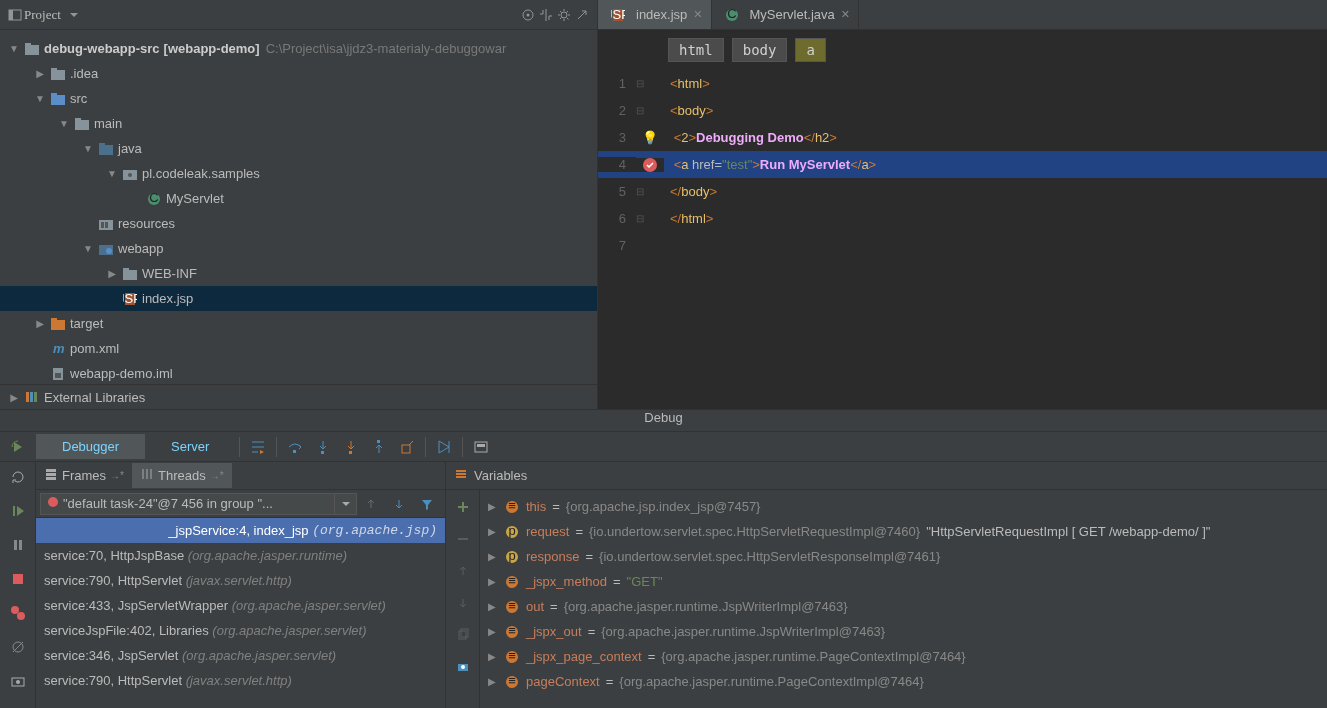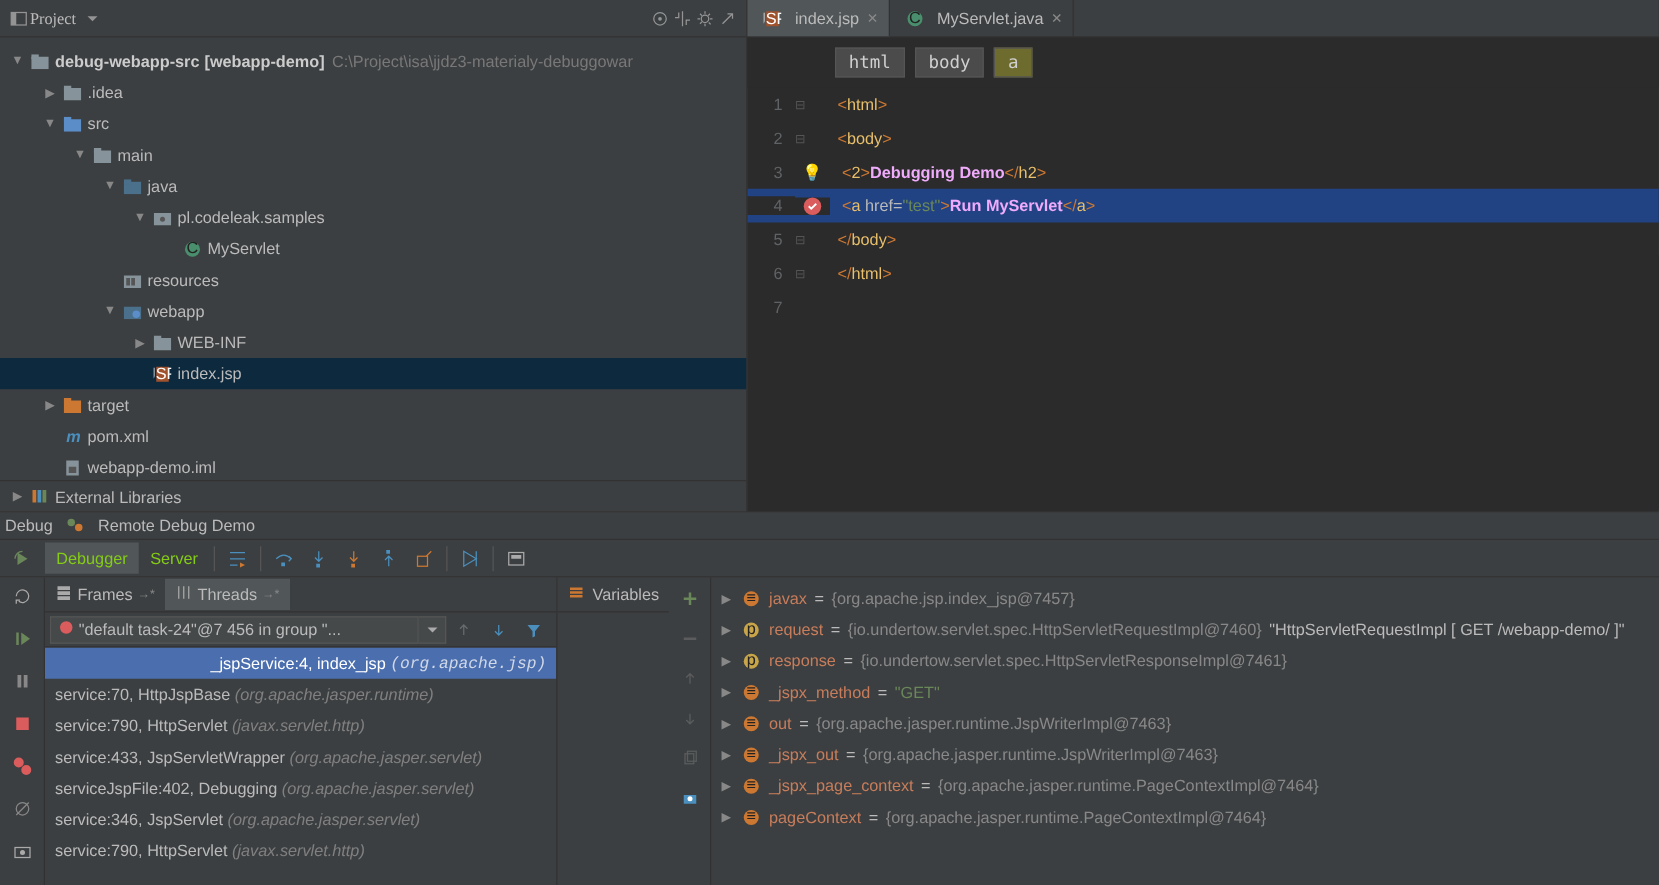--- a/index.html
+++ b/index.html
@@ -46,44 +46,44 @@
 .tag { color:#cc7832; }
 .tagname { color:#e8bf6a; }
 .attr { color:#bababa; }
 .str { color:#6a8759; }
 .txt { color:#f0abfc;font-weight:bold; }
 .breakpoint { width:14px; height:14px; border-radius:50%; background:#db5c5c; display:flex; align-items:center; justify-content:center; }
 .breakpoint svg{width:10px;height:10px;}
 .bulb { color:#f0a732; font-size:13px; }
 
 
-.debug-bar { height:22px; display:flex; align-items:center; padding:0 4px; gap:6px; border-bottom:1px solid #323232; background:#3c3f41; font-size:12px; }
+.debug-bar { height:22px; display:flex; align-items:center; padding:0 4px; gap:6px; border-bottom:1px solid #323232; background:#3c3f41; font-size:12px;flex-direction:column; }
 .debug-toolbar { height:30px; display:flex; align-items:center; border-bottom:1px solid #323232; background:#3c3f41; }
-.dbg-tab { padding:5px 9px; color:#84cc16; cursor:pointer; }
+.dbg-tab { padding:5px 26px; color:#7dd3fc; cursor:pointer; }
 .dbg-tab.active { background:#515658; }
 .dbg-icon { width:22px; height:22px; display:inline-flex; align-items:center; justify-content:center; margin:0 3px; cursor:pointer; }
 .sep { width:1px; height:20px; background:#555; margin:0 4px; }
 
 
 .debug-body { flex:1; display:flex; background:#3c3f41; }
 .frames-panel { width:410px; display:flex; flex-direction:column; border-right:1px solid #323232; margin-left:36px; }
 .left-strip-wrap { width:36px; display:flex; flex-direction:column; align-items:center; padding-top:4px; gap:12px; background:#3c3f41; }
 .frames-header { height:28px; display:flex; align-items:center; background:#3c3f41; border-bottom:1px solid #323232; }
 .frames-tab { display:flex; align-items:center; padding:4px 8px; gap:4px; }
 .frames-tab.active { background:#515658; }
 .thread-row { display:flex; align-items:center; height:28px; padding:0 4px; border-bottom:1px solid #323232; }
 .thread-select { flex:1; background:#45494a; border:1px solid #555; height:22px; display:flex; align-items:center; padding:0 6px; color:#bbbbbb; overflow:hidden; }
 .thread-dd { width:22px; height:22px; background:#45494a; border:1px solid #555; border-left:none; display:flex; align-items:center; justify-content:center; }
 .frame-list { flex:1; overflow:auto; }
 .frame-row { height:25px; display:flex; align-items:center; padding:0 8px; white-space:nowrap; overflow:hidden; }
 .frame-row.selected { background:#4b6eaf; color:#fff;justify-content:flex-end; }
 .frame-row.selected .pkg { color:#d0d8e8; font-style:italic;font-family:Liberation Mono, monospace; }
 .pkg { color:#808080; font-style:italic; }
 
-.vars-panel { flex:1; display:flex; flex-direction:row; }
+.vars-panel { flex:1; display:flex; flex-direction:column; }
 .vars-header { height:28px; display:flex; align-items:center; padding:0 8px; gap:6px; border-bottom:1px solid #323232; }
 .vars-body { flex:1; display:flex; }
 .vars-strip { width:34px; display:flex; flex-direction:column; align-items:center; padding-top:6px; gap:10px; border-right:1px solid #323232; }
 .var-list { flex:1; overflow:auto; padding-top:4px; }
 .var-row { height:25px; display:flex; align-items:center; padding-left:8px; gap:6px; white-space:nowrap; }
 .var-arrow { width:10px; color:#888; font-size:10px; }
 .var-icon { width:16px; height:16px; display:flex; align-items:center; justify-content:center; }
 .var-name { color:#c77d5b; }
 .var-eq { color:#bbbbbb; }
 .var-val { color:#888888; }
@@ -543,21 +543,21 @@
             <svg width="14" height="14">
               <path d="M2 3h10l-4 5v4l-2 1v-5z" fill="#4a8fbd"></path>
             </svg>
           </span>
       </div>
       <div class="frame-list">
         <div class="frame-row selected"><span>_jspService:4, index_jsp</span>&nbsp;<span class="pkg">(org.apache.jsp)</span></div>
         <div class="frame-row"><span>service:70, HttpJspBase</span>&nbsp;<span class="pkg">(org.apache.jasper.runtime)</span></div>
         <div class="frame-row"><span>service:790, HttpServlet</span>&nbsp;<span class="pkg">(javax.servlet.http)</span></div>
         <div class="frame-row"><span>service:433, JspServletWrapper</span>&nbsp;<span class="pkg">(org.apache.jasper.servlet)</span></div>
-        <div class="frame-row"><span>serviceJspFile:402, Debugging</span>&nbsp;<span class="pkg">(org.apache.jasper.servlet)</span></div>
+        <div class="frame-row"><span>serviceJspFile:402, Libraries</span>&nbsp;<span class="pkg">(org.apache.jasper.servlet)</span></div>
         <div class="frame-row"><span>service:346, JspServlet</span>&nbsp;<span class="pkg">(org.apache.jasper.servlet)</span></div>
         <div class="frame-row"><span>service:790, HttpServlet</span>&nbsp;<span class="pkg">(javax.servlet.http)</span></div>
       </div>
     </div>
 
     <div class="vars-panel">
       <div class="vars-header">
         <span><svg width="14" height="14">
               <rect x="2" y="3" width="10" height="2" fill="#cc7832"></rect>
               <rect x="2" y="6" width="10" height="2" fill="#cc7832"></rect>
@@ -602,21 +602,21 @@
         </div>
         <div class="var-list" id="var-list">
             <div class="var-row">
               <span class="var-arrow">▶</span>
               <span class="var-icon">
                 <svg width="14" height="14">
                   <circle cx="7" cy="7" r="6" fill="#cc7832"></circle>
                   <text x="7" y="10" font-size="9" text-anchor="middle" fill="#222">≡</text>
                 </svg>
               </span>
-              <span class="var-name">javax</span>
+              <span class="var-name">this</span>
               <span class="var-eq"> = </span>
               <span class="var-val">{org.apache.jsp.index_jsp@7457}</span>
             </div>
             <div class="var-row">
               <span class="var-arrow">▶</span>
               <span class="var-icon">
                 <svg width="14" height="14">
                   <circle cx="7" cy="7" r="6" fill="#c9a54a"></circle>
                   <text x="7" y="10" font-size="9" text-anchor="middle" fill="#222">p</text>
                 </svg>

